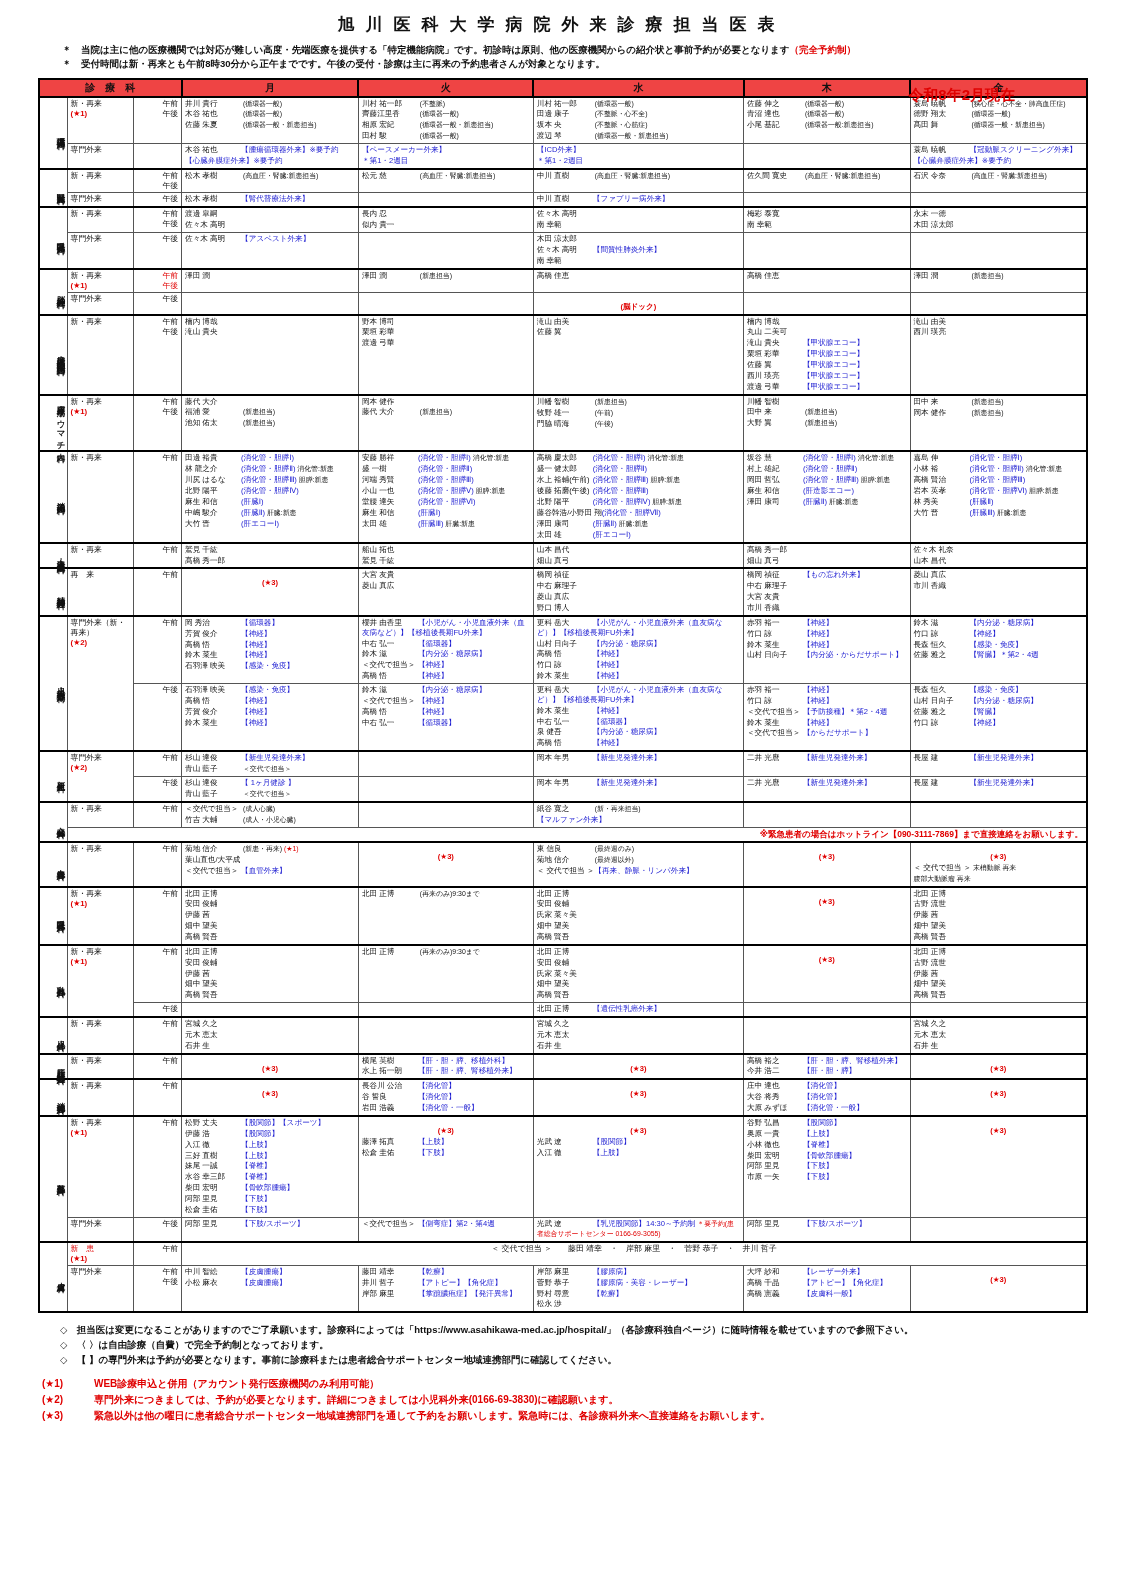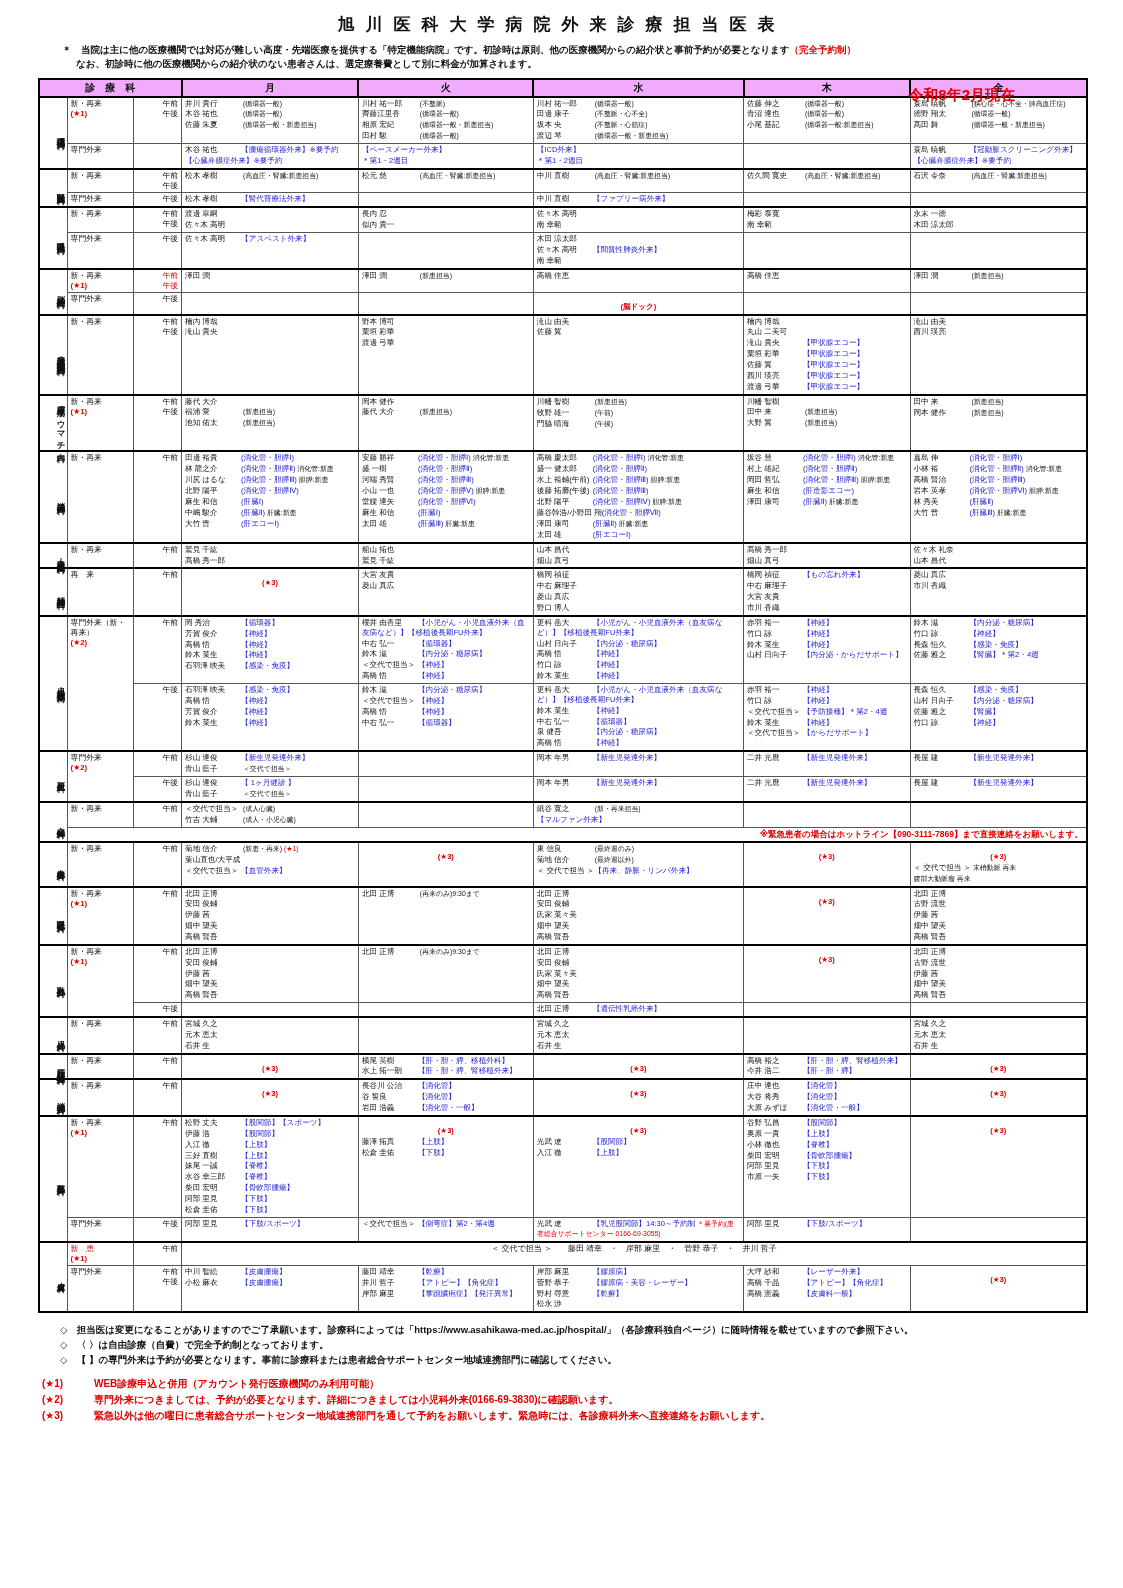--- a/index.html
+++ b/index.html
@@ -3,21 +3,21 @@
 <meta charset="utf-8">
 <style>
   html,body{margin:0;padding:0;background:#fff;color:#111;
     font-family:"Liberation Sans","DejaVu Sans",sans-serif;}
   body{width:1123px;min-height:1588px;position:relative;}
   .title{text-align:center;font-size:17px;font-weight:bold;letter-spacing:11px;padding-top:13px;}
   .topnotes{margin:7px 0 0 62px;font-size:9.5px;font-weight:bold;line-height:1.5;}
   .topnotes .red{color:#e00000;}
   .date{position:absolute;top:86px;right:108px;color:#e00000;font-size:15px;font-weight:bold;}
   table{border-collapse:collapse;table-layout:fixed;margin:6px 0 0 38px;width:1050px;border:2px solid #000;}
-  th{border:2px solid #000;font-size:10px;font-weight:bold;text-align:center;padding:1px;background:#f0abfc;}
+  th{border:2px solid #000;font-size:10px;font-weight:bold;text-align:center;padding:1px;background:#ef4444;}
   td{border:1px solid #555;vertical-align:top;padding:1px 3px;font-size:7.6px;line-height:1.3;}
   tr.top>td{border-top:2px solid #000;}
   td.dept{writing-mode:vertical-rl;text-orientation:upright;font-weight:bold;font-size:8.5px;
     text-align:center;padding:3px 0;letter-spacing:1px;border-right:1px solid #555;}
   td.visit{font-size:7.8px;}
   td.time{text-align:right;font-size:7.8px;}
   .star{color:#e00000;font-weight:bold;}
   .nm{display:inline-block;min-width:56px;}
   .tag{color:#1b1bd1;}
   .note{font-size:6.9px;}
@@ -31,21 +31,21 @@
   .snotes{margin:9px 16px 0 42px;font-size:10px;font-weight:bold;color:#e00000;line-height:1.6;}
   .snotes .lbl{display:inline-block;width:42px;}
 </style>
 </head>
 <body>
 
 <div class="title">旭川医科大学病院外来診療担当医表</div>
 
 <div class="topnotes" id="topnotes">
     <div>＊　当院は主に他の医療機関では対応が難しい高度・先端医療を提供する「特定機能病院」です。初診時は原則、他の医療機関からの紹介状と事前予約が必要となります<span class="red">（完全予約制）</span></div>
-    <div style="padding-left: 14px;">なお、初診時に他の医療機関からの紹介状のない患者さんは、選定療養費として別に料金が加算されます。</div>
+    <div>＊　受付時間は新・再来とも午前8時30分から正午までです。午後の受付・診療は主に再来の予約患者さんが対象となります。</div>
   </div>
 
 <div class="date red">令和8年2月現在</div>
 
 <table>
   <colgroup>
     <col style="width:27px">
       <col style="width:64px">
       <col style="width:46px">
     <col style="width:170px">

